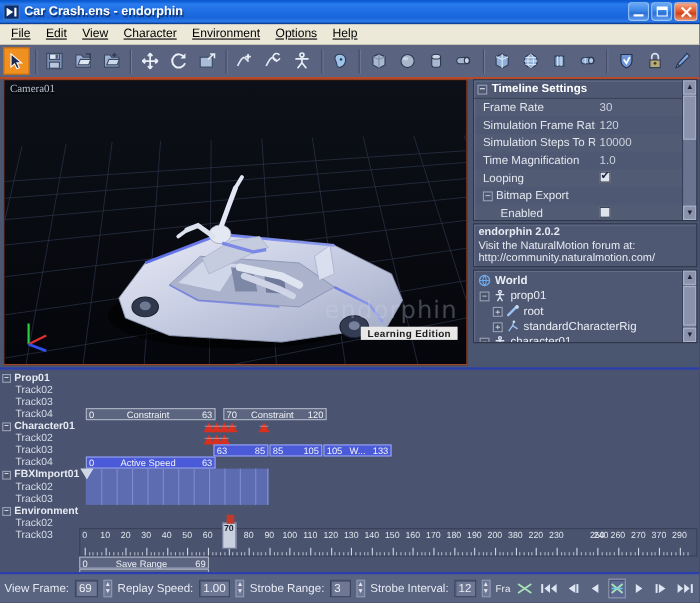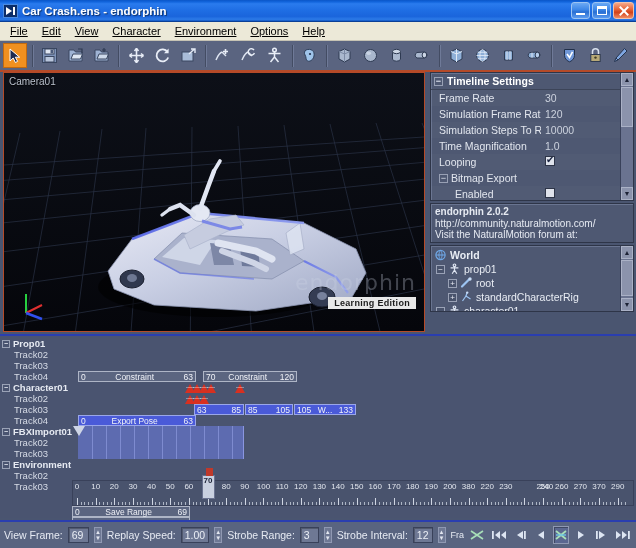--- a/index.html
+++ b/index.html
@@ -76,20 +76,21 @@
 
   
   .main { position: absolute; top: 72px; left: 0; width: 636px; height: 262px; }
   .viewport {
     position: absolute; left: 3px; top: 0; width: 422px; height: 260px;
     background: #05060c; border: 1px solid #b54a28; overflow: hidden;
   }
   .vp-label {
     position: absolute; left: 5px; top: 3px; color: #b9c0cc; font-size: 10px; z-index: 5;
     text-shadow: 0 1px 1px #000;
+    font-family: Liberation Serif, serif;
   }
   .vp-grid { position: absolute; inset: 0; }
   .watermark {
     position: absolute; right: 8px; bottom: 22px; z-index: 4;
     text-align: right;
   }
   .wm-big {
     font-size: 22px; color: rgba(205,212,228,0.30); letter-spacing: 1px;
     font-family: "DejaVu Sans", sans-serif;
   }
@@ -588,22 +589,22 @@
         </div>
         <div class="sbar">
           <div class="sbar-btn">▲</div>
           <div class="sbar-thumb"></div>
           <div class="sbar-btn bot">▼</div>
         </div>
       </div>
 
       <div class="pane pane-info">
         <div class="b">endorphin 2.0.2</div>
+        <div>Visit the NaturalMotion forum at:</div>
         <div>http://community.naturalmotion.com/</div>
-        <div>Visit the NaturalMotion forum at:</div>
       </div>
 
       <div class="pane pane-tree">
         <div class="tree-row" style="padding-left:3px">
           <svg class="tree-icon" viewBox="0 0 13 12">
               <circle cx="6.5" cy="6" r="4.6" fill="none" stroke="#6fa8e8" stroke-width="1.2"></circle>
               <path d="M1.9 6 H11.1 M6.5 1.4 C4.4 4 4.4 8 6.5 10.6 C8.6 8 8.6 4 6.5 1.4" fill="none" stroke="#6fa8e8" stroke-width="1"></path>
             </svg>
           <span style="font-weight:bold">World</span>
         </div>
@@ -775,21 +776,21 @@
         <div class="clip blue" style="left:222px; width:62px">
           <span class="s">105</span>
           <span class="m">W...</span>
           <span class="e">133</span>
         </div>
       </div>
 
       <div class="trow" style="top:77px">
         <div class="clip blue" style="left:6px; width:118px">
           <span class="s">0</span>
-          <span class="m">Export Pose</span>
+          <span class="m">Active Speed</span>
           <span class="e">63</span>
         </div>
       </div>
 
       <div class="playmark" style="left:1px; top:88px"></div>
     </div>
 
     <div class="ruler">
       <div class="ruler-ticks" id="rulerTicks">
           <div class="rt" style="left: 4px; height: 7px; opacity: 1;"></div>

